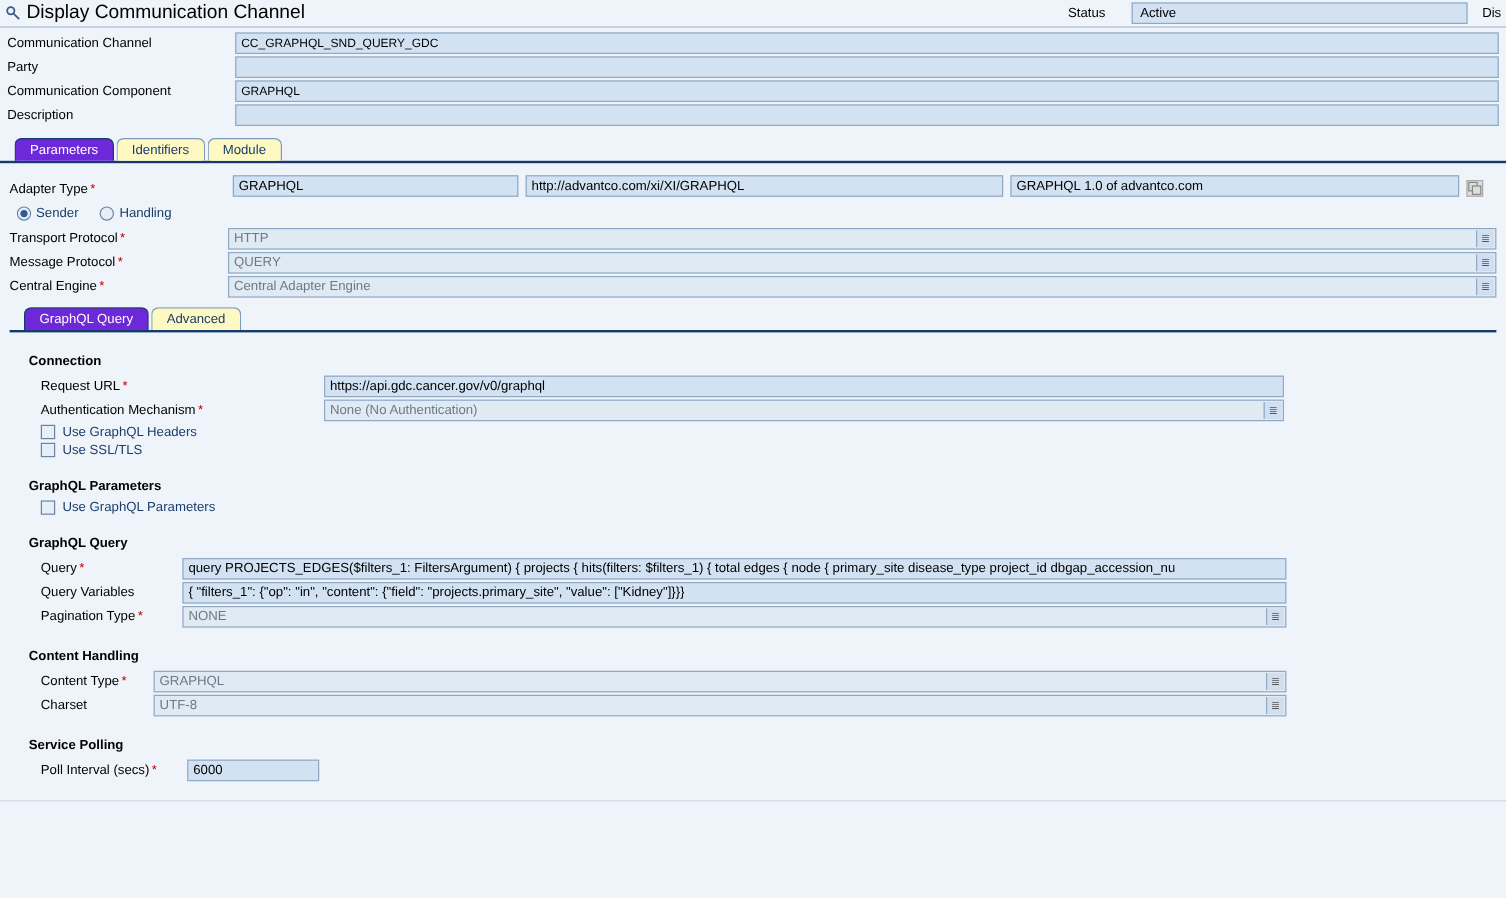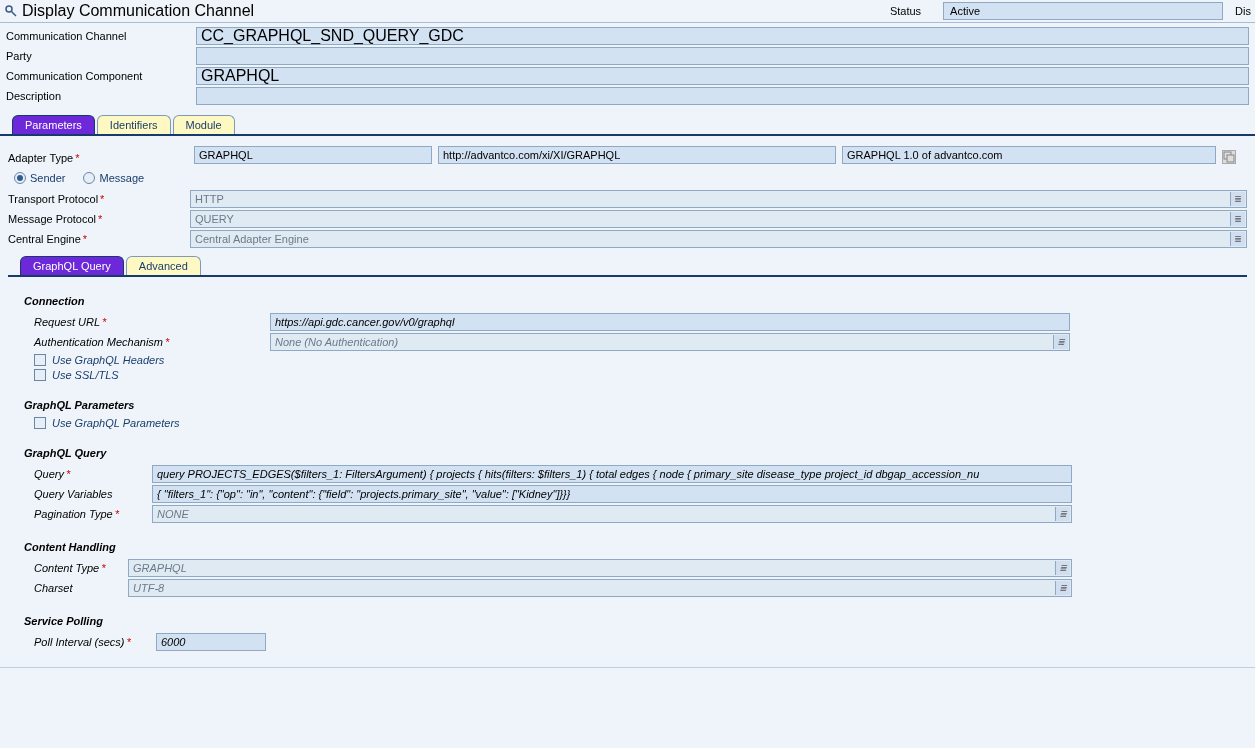--- a/index.html
+++ b/index.html
@@ -34,21 +34,21 @@
   .form-grid { padding: 4px 6px 2px 6px; }
   .form-row { display: flex; align-items: center; margin-bottom: 2px; }
   .form-label { width: 190px; flex-shrink: 0; }
   .form-field {
     flex: 1;
     background: #d2e2f2;
     border: 1px solid #8fa9c5;
     height: 18px;
     padding: 0 4px;
     display: flex; align-items: center;
-    font-size: 16px;
+    font-size: 10px;
   }
   .req { color: #c00; margin-left: 2px; }
 
   .tabs {
     display: flex;
     padding-left: 12px;
     border-bottom: 2px solid #163a6b;
     margin-top: 6px;
     gap: 0;
   }
@@ -93,21 +93,21 @@
     flex:1; background:#e0eaf3; border:1px solid #8fa9c5; height:18px;
     padding:0 4px; display:flex; align-items:center; color:#6b7a8a; position:relative;
   }
   .select-btn {
     position:absolute; right:1px; top:1px; bottom:1px; width:15px;
     background:#d0def0; border-left:1px solid #8fa9c5;
     display:flex; align-items:center; justify-content:center; cursor:pointer;
   }
 
   .subtabs { display:flex; padding-left:12px; border-bottom:2px solid #163a6b; margin-top:8px; }
-  .section-body { padding: 10px 16px; font-style: italic; }
+  .section-body { padding: 10px 16px; }
   .section-title { font-weight:bold; margin: 8px 0 6px 0; font-size:11px;}
   .indent { margin-left: 10px; }
   .conn-row { display:flex; align-items:center; margin-bottom:2px; }
   .conn-label { width: 236px; flex-shrink:0; }
   .conn-field {
     width: 800px; background:#d2e2f2; border:1px solid #8fa9c5;
     height:18px; padding:0 4px; display:flex; align-items:center; position:relative;
   }
   .conn-field.disabled { background:#e0eaf3; color:#6b7a8a; }
   .conn-field.wide { width: 920px; }
@@ -193,21 +193,21 @@
     </div>
   </div>
 
   <div class="radio-row">
     <div class="radio-opt">
       <span class="radio checked"></span>
       <span>Sender</span>
     </div>
     <div class="radio-opt">
       <span class="radio"></span>
-      <span>Message</span>
+      <span>Handling</span>
     </div>
   </div>
 
   <div class="proto-row">
     <div class="form-label">
       <span>Transport Protocol</span><span class="req">*</span>
     </div>
     <div class="proto-field">
       <span>HTTP</span>
       <div class="select-btn">

